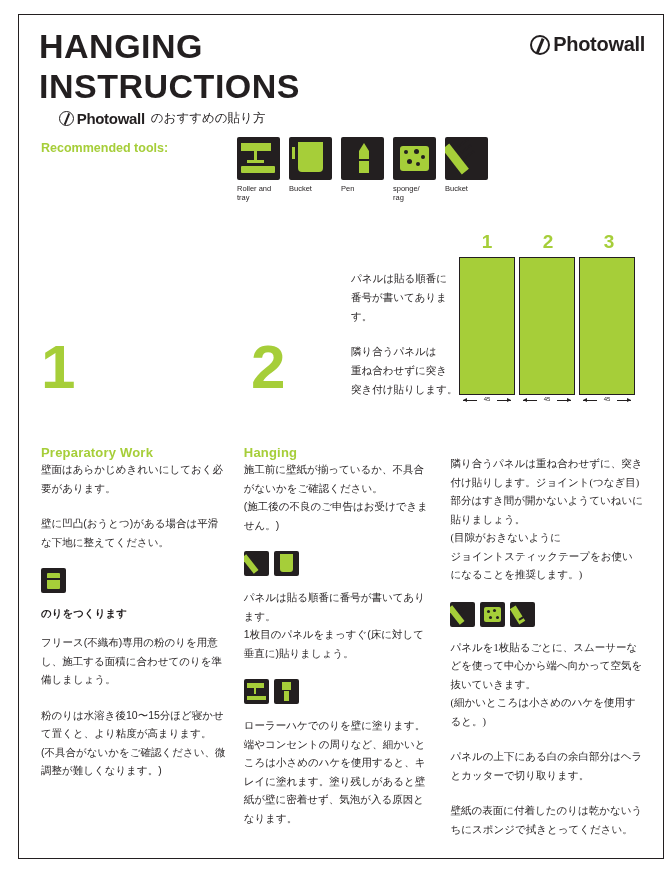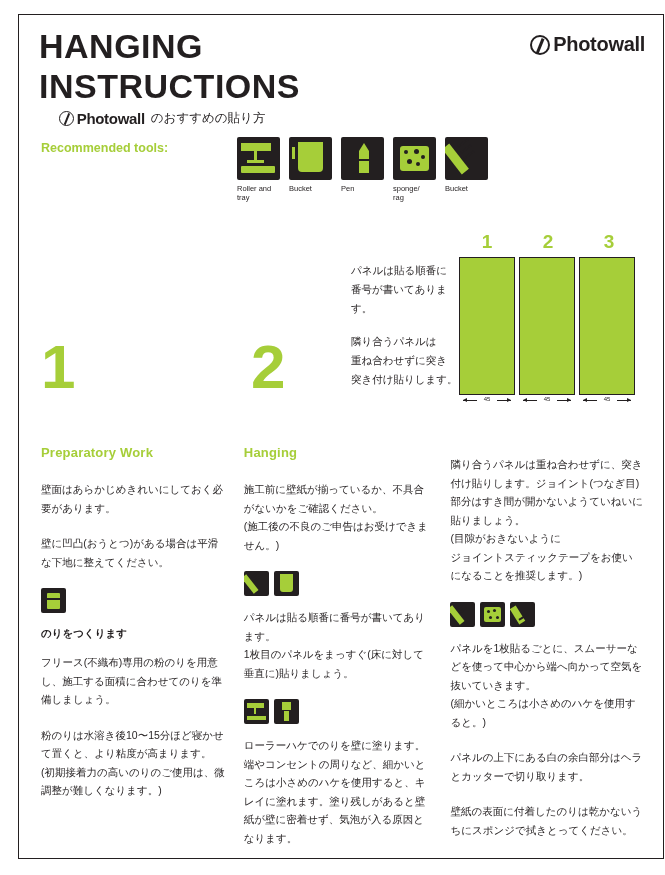--- a/index.html
+++ b/index.html
@@ -126,21 +126,21 @@
   .num1 { position: absolute; left: 22px; top: 118px; }
   .num2 { position: absolute; left: 232px; top: 118px; }
   .panel-text {
     position: absolute;
     left: 332px; top: 32px;
     width: 110px;
     font-size: 10.5px;
     line-height: 19px;
     color: #231f20;
   }
-  .panel-text p { margin: 8px 0 14px 0; }
+  .panel-text p { margin: 16px 0 14px 0; }
   .panels {
     position: absolute;
     left: 440px; top: 10px;
     width: 178px;
   }
   .panel-nums {
     display: flex;
     justify-content: space-between;
     width: 178px;
     margin-bottom: 4px;
@@ -198,26 +198,26 @@
   
   .cols {
     position: absolute;
     left: 0; top: 430px;
     width: 100%;
     display: flex;
     padding: 0 20px 0 22px;
   }
   .col { width: 210px; padding-right: 16px; }
   .col.c2 { width: 214px; }
-  .col.c3 { width: 200px; padding-right: 0; }
+  .col.c3 { width: 200px; padding-right: 0; font-family: Liberation Serif, serif; }
   .heading {
     color: #a6ce39;
     font-size: 13px;
     font-weight: bold;
-    margin-bottom: 20px;
+    margin-bottom: 0;
     letter-spacing: 0.2px;
   }
   .jp {
     font-size: 10.5px;
     line-height: 18.5px;
     color: #231f20;
     margin: 0 0 17px 0;
   }
   .sub-h {
     font-size: 10.5px;
@@ -362,21 +362,21 @@
       <p class="jp" style="white-space:pre-line">壁に凹凸(おうとつ)がある場合は平滑な下地に整えてください。</p>
       <div class="icon-row">
         <div class="ibox">
           <div class="g" style="left:6px;top:5px;width:13px;height:16px;border-radius:1px;"></div>
           <div style="position:absolute;left:6px;top:10px;width:13px;height:2px;background:#231f20;"></div>
         </div>
       </div>
       <div class="sub-h">のりをつくります</div>
       <p class="jp" style="white-space:pre-line">フリース(不織布)専用の粉のりを用意し、施工する面積に合わせてのりを準備しましょう。</p>
       <p class="jp" style="white-space:pre-line">粉のりは水溶き後10〜15分ほど寝かせて置くと、より粘度が高まります。
-(初期接着力の高いのりのご使用は、微調整が難しくなります。)</p>
+(不具合がないかをご確認ください、微調整が難しくなります。)</p>
     </div>
 
     <div class="col c2">
       <div class="heading">Hanging</div>
       <p class="jp" style="white-space:pre-line">施工前に壁紙が揃っているか、不具合がないかをご確認ください。
 (施工後の不良のご申告はお受けできません。)</p>
       <div class="icon-row">
         <div class="ibox">
           <div class="g" style="left:3px;top:3px;width:6px;height:20px;transform:rotate(-38deg);transform-origin:50% 50%;"></div>
           <div style="position:absolute;left:7px;top:3px;width:8px;height:1.5px;background:#231f20;transform:rotate(-38deg);"></div>

